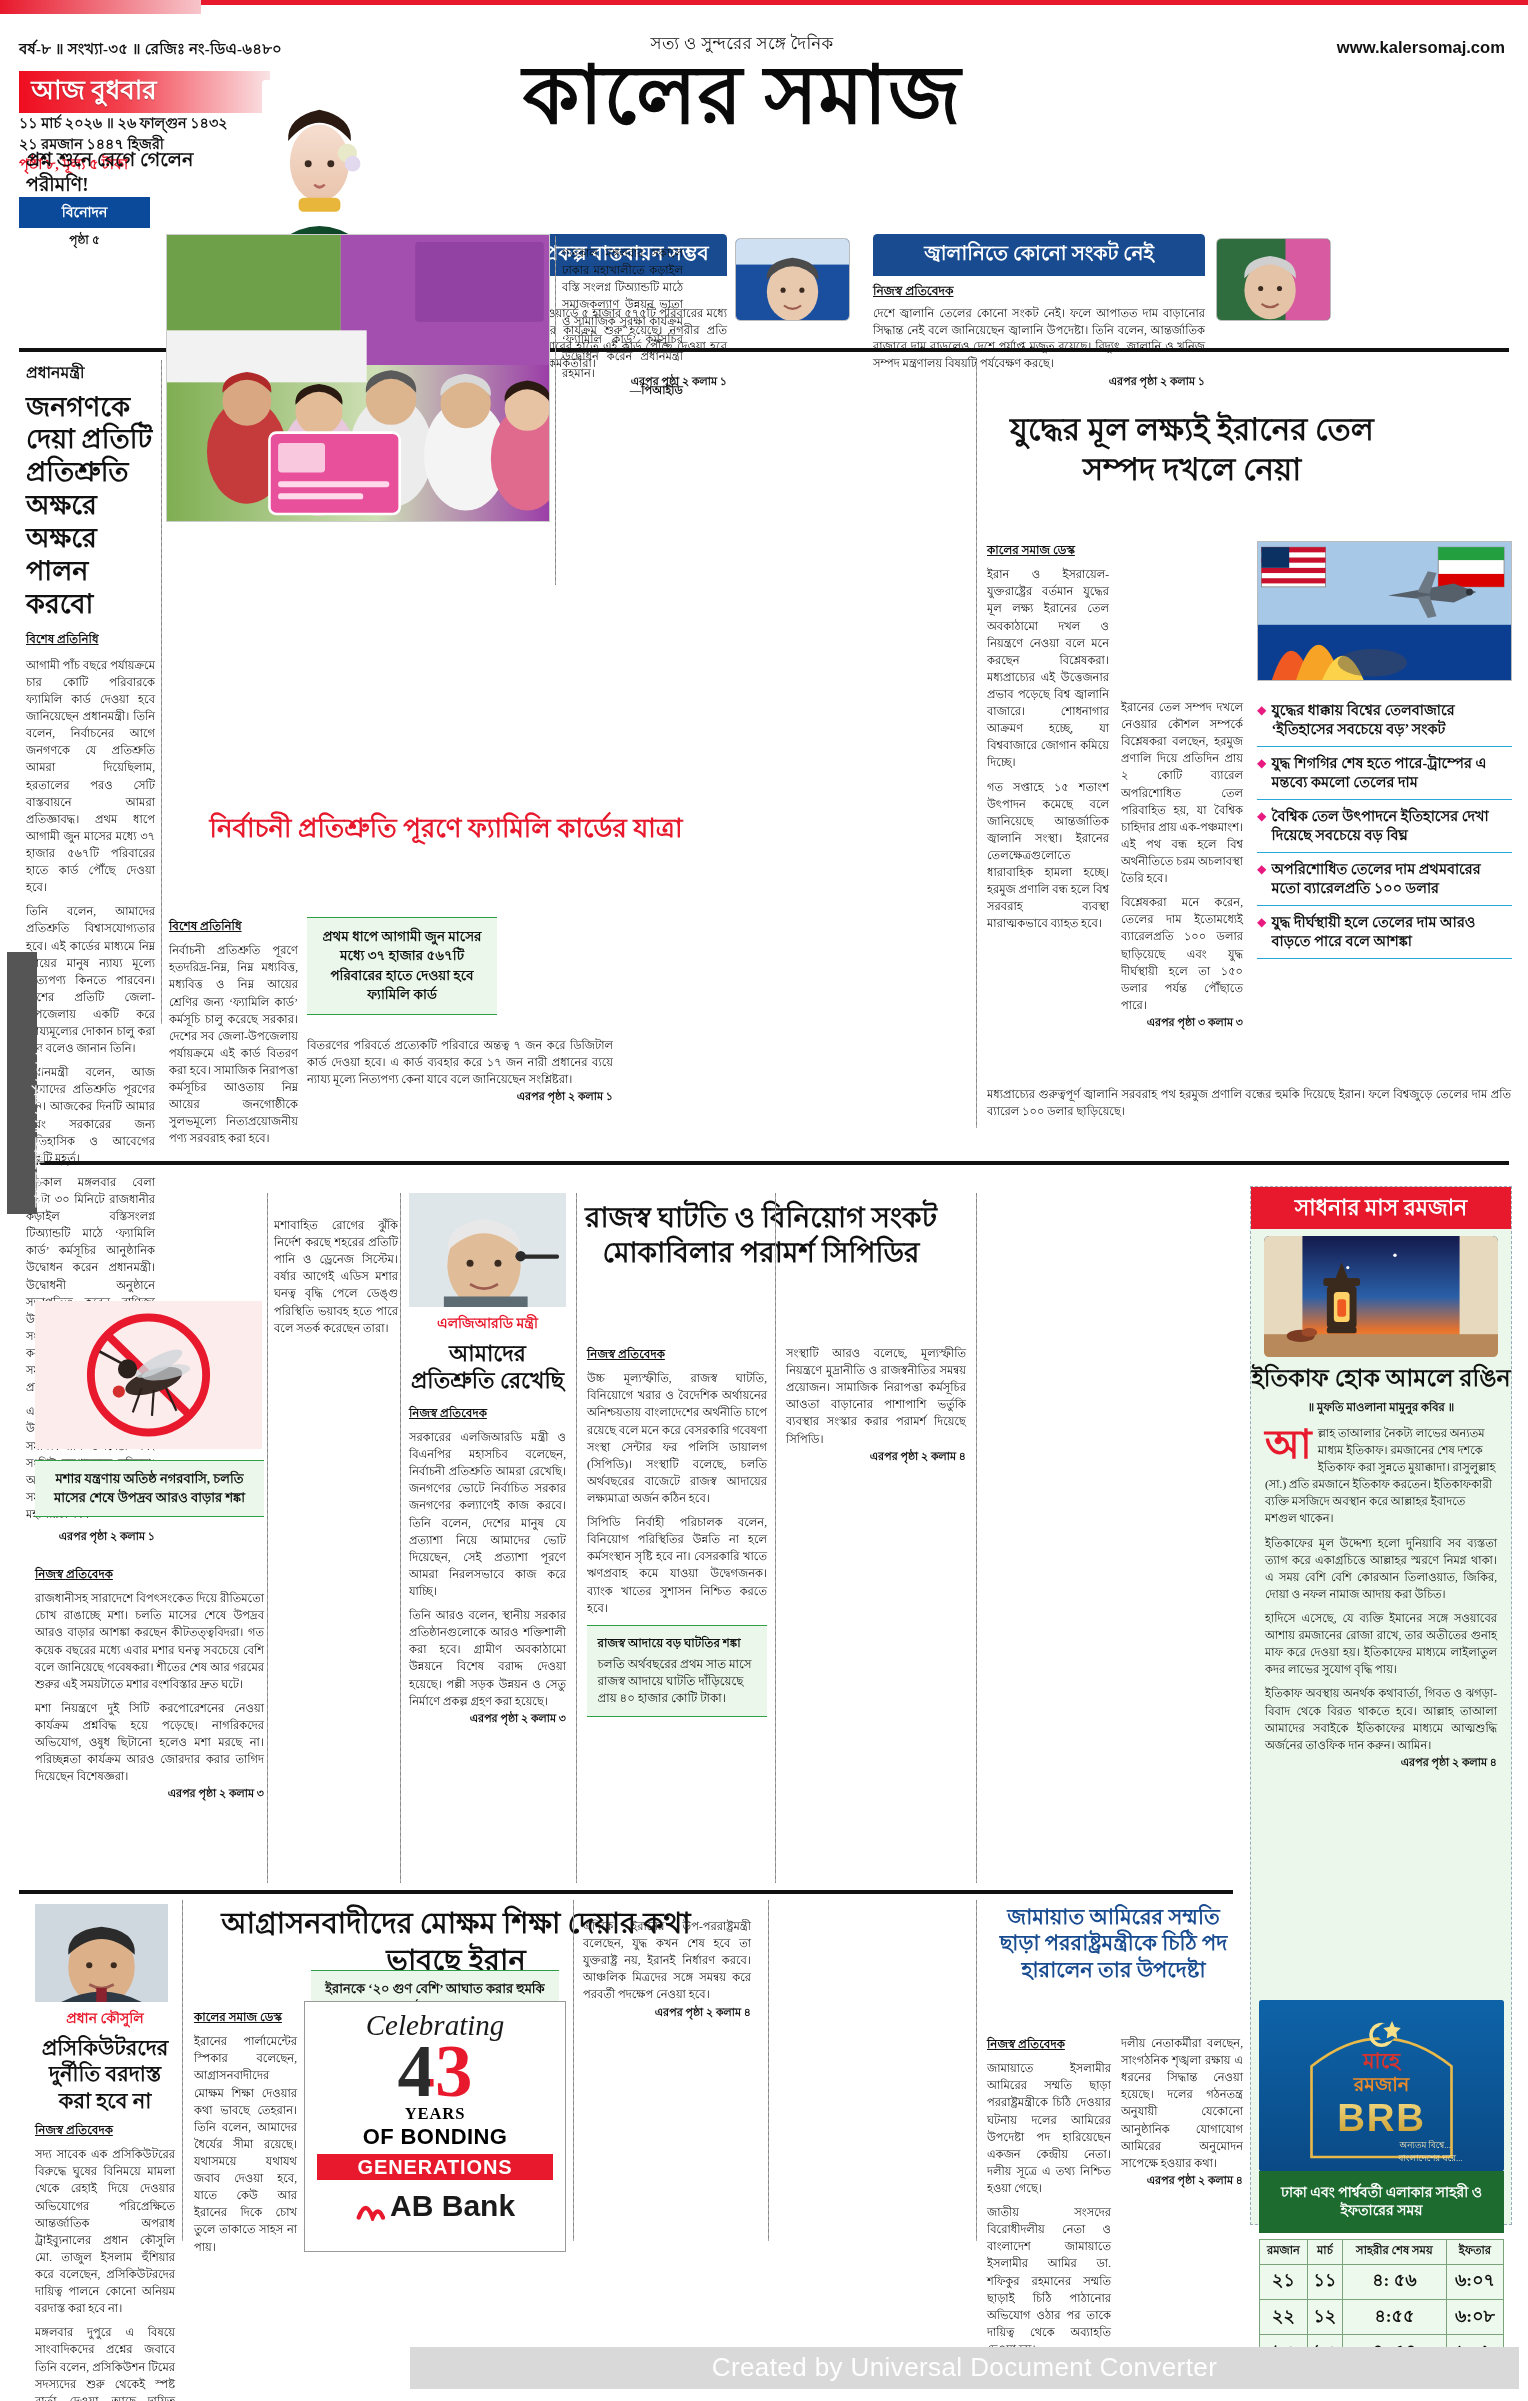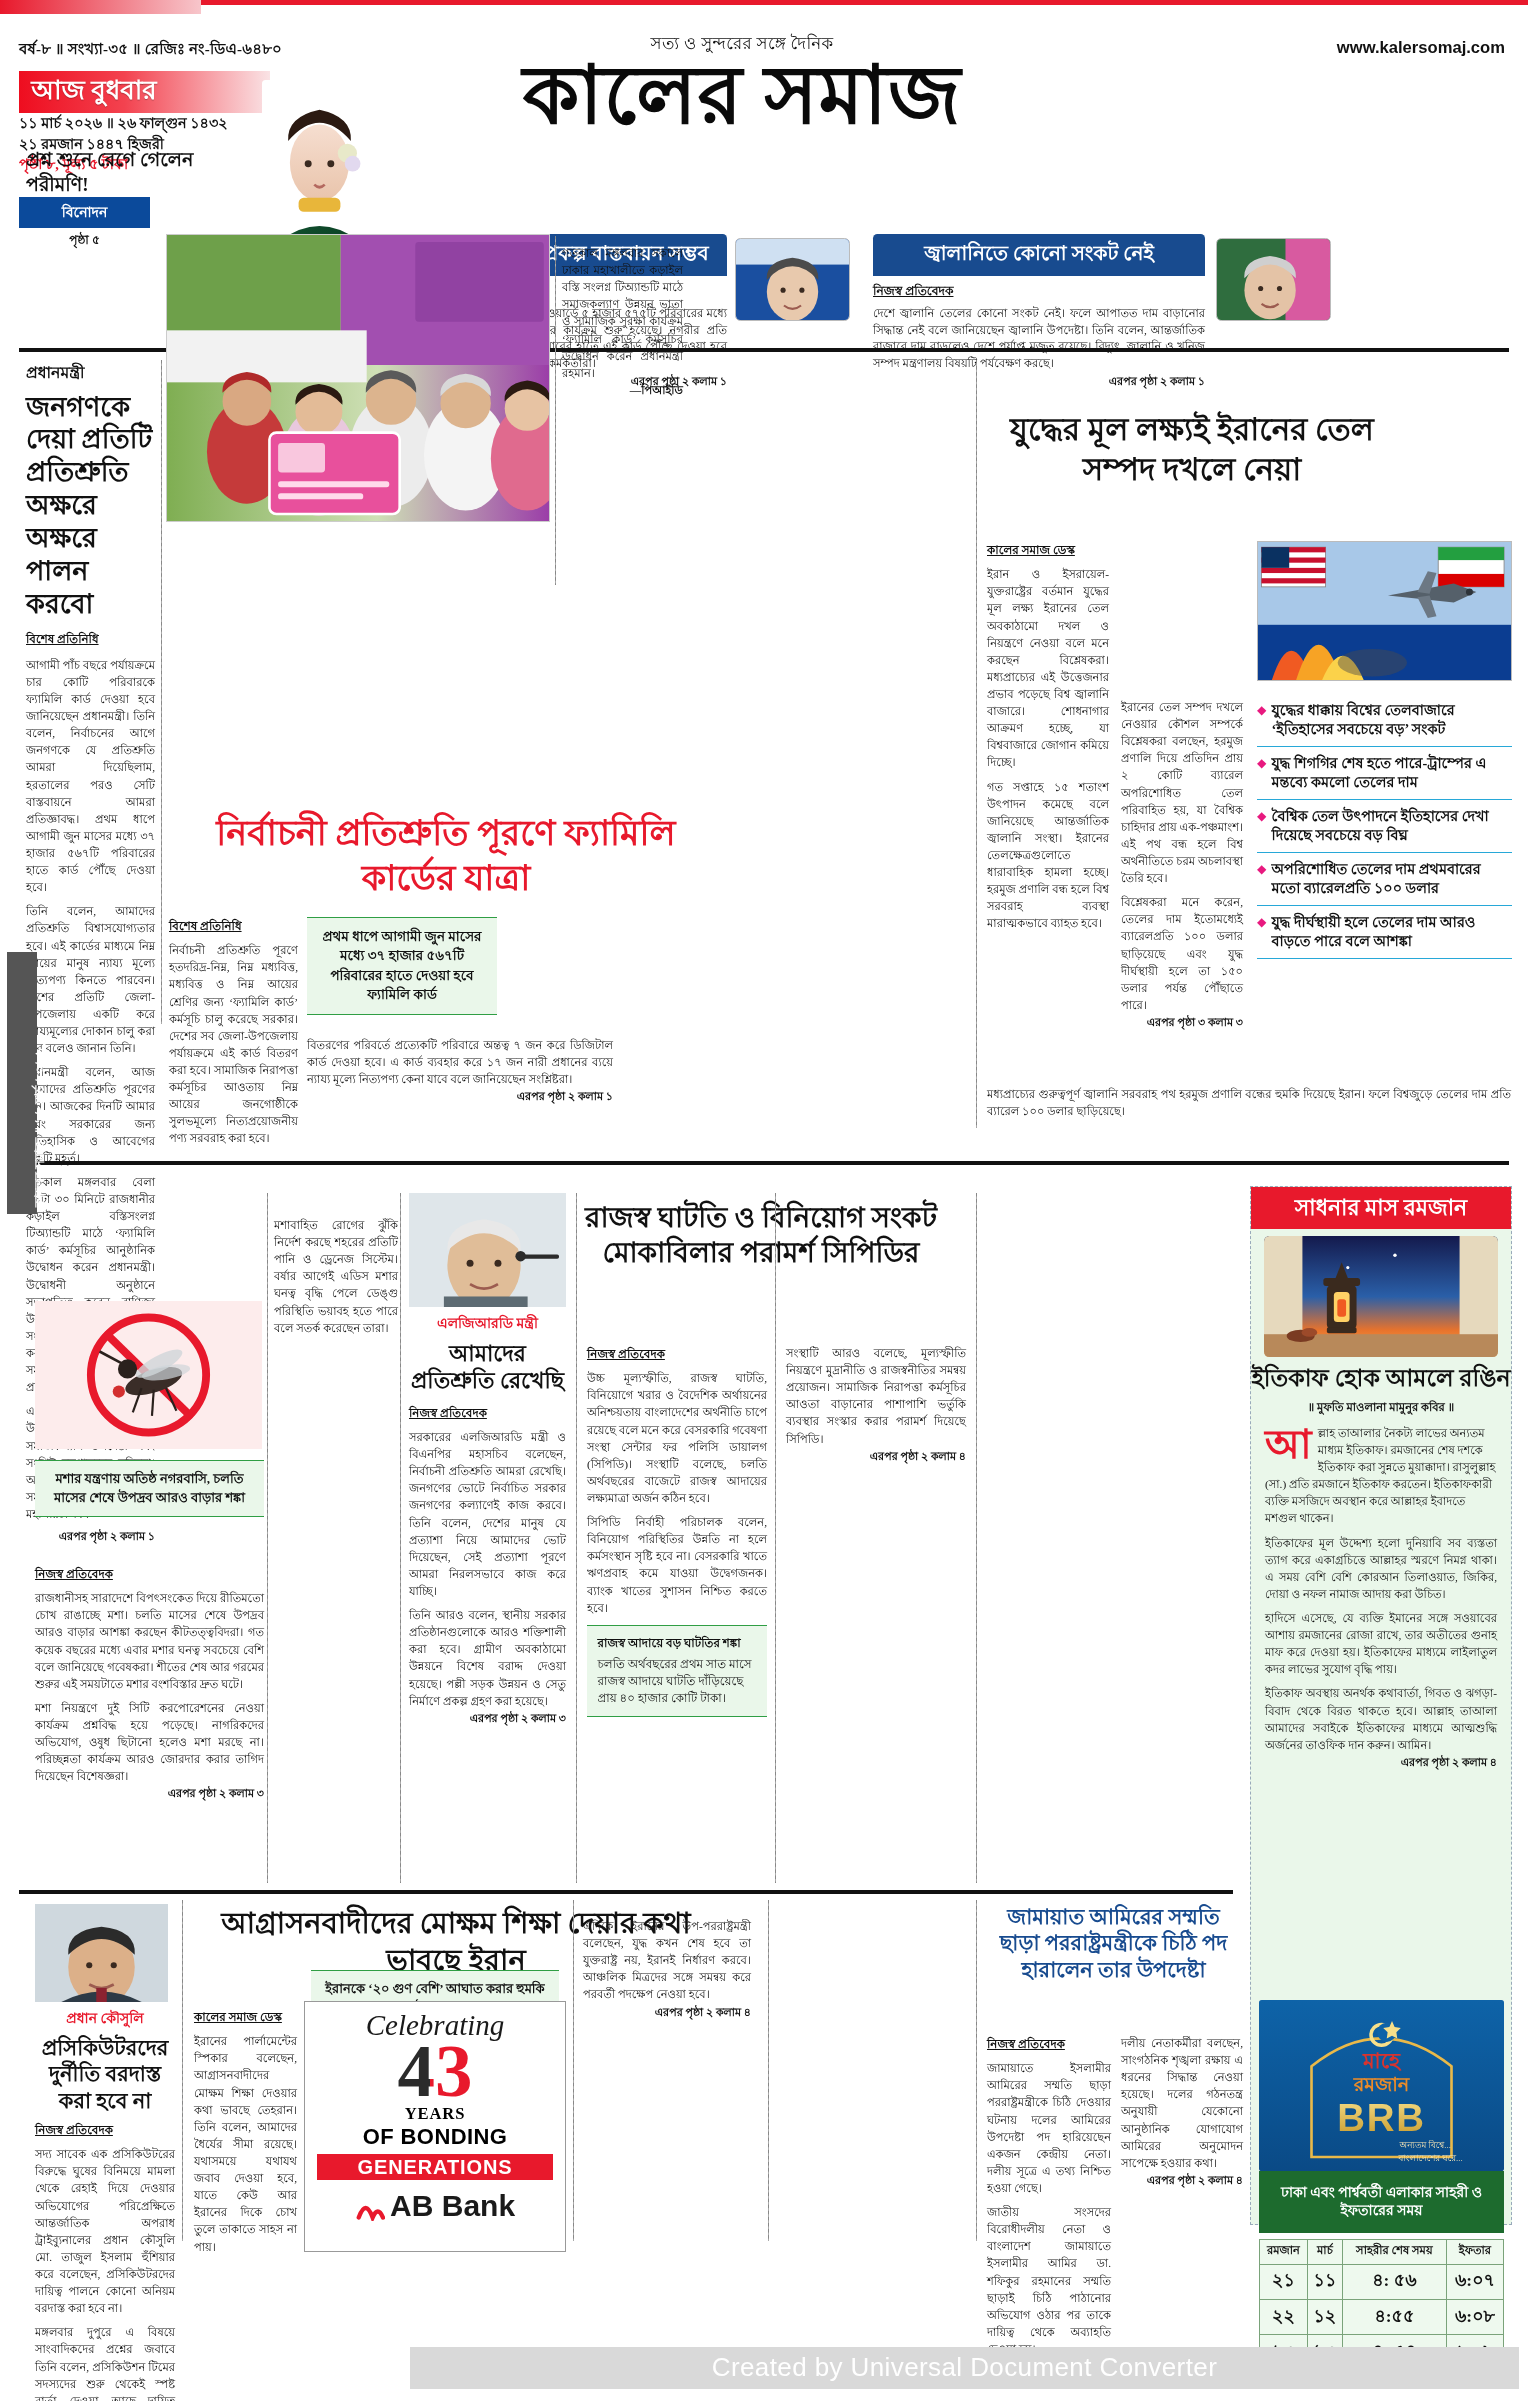--- a/index.html
+++ b/index.html
@@ -70,21 +70,21 @@
   
   .lead-kicker { font-size:15.7px; font-weight:bold; color:#111; }
   .lead-head { font-size:27px; font-weight:bold; line-height:1.22; color:#111; margin-top:3.5px; }
 
   
   .lead-photo { position:absolute; left:166px; top:234px; width:384px; height:288px;
       overflow:hidden; border:0.9px solid #ccc; }
 
   
   .red-head { position:absolute; left:171px; top:812px; width:550px; text-align:center;
-      color:#e8192c; font-size:35px; font-weight:bold; line-height:1.28; }
+      color:#e8192c; font-size:26px; font-weight:bold; line-height:1.28; }
 
   
   .greenbox { background:#eaf7ea; border-top:1.7px solid #2f9e44; border-bottom:1.7px solid #2f9e44;
       padding:8.7px 10.5px; font-size:13.5px; font-weight:bold; line-height:1.45; text-align:center; color:#111;}
 
   
   .iran-head { position:absolute; left:987px; top:410px; width:410px; text-align:center;
       font-size:31px; font-weight:bold; line-height:1.28; color:#111; }
   .iran-photo { position:absolute; left:1257px; top:541px; width:255px; height:140px;
       overflow:hidden; border:0.9px solid #bbb; }

